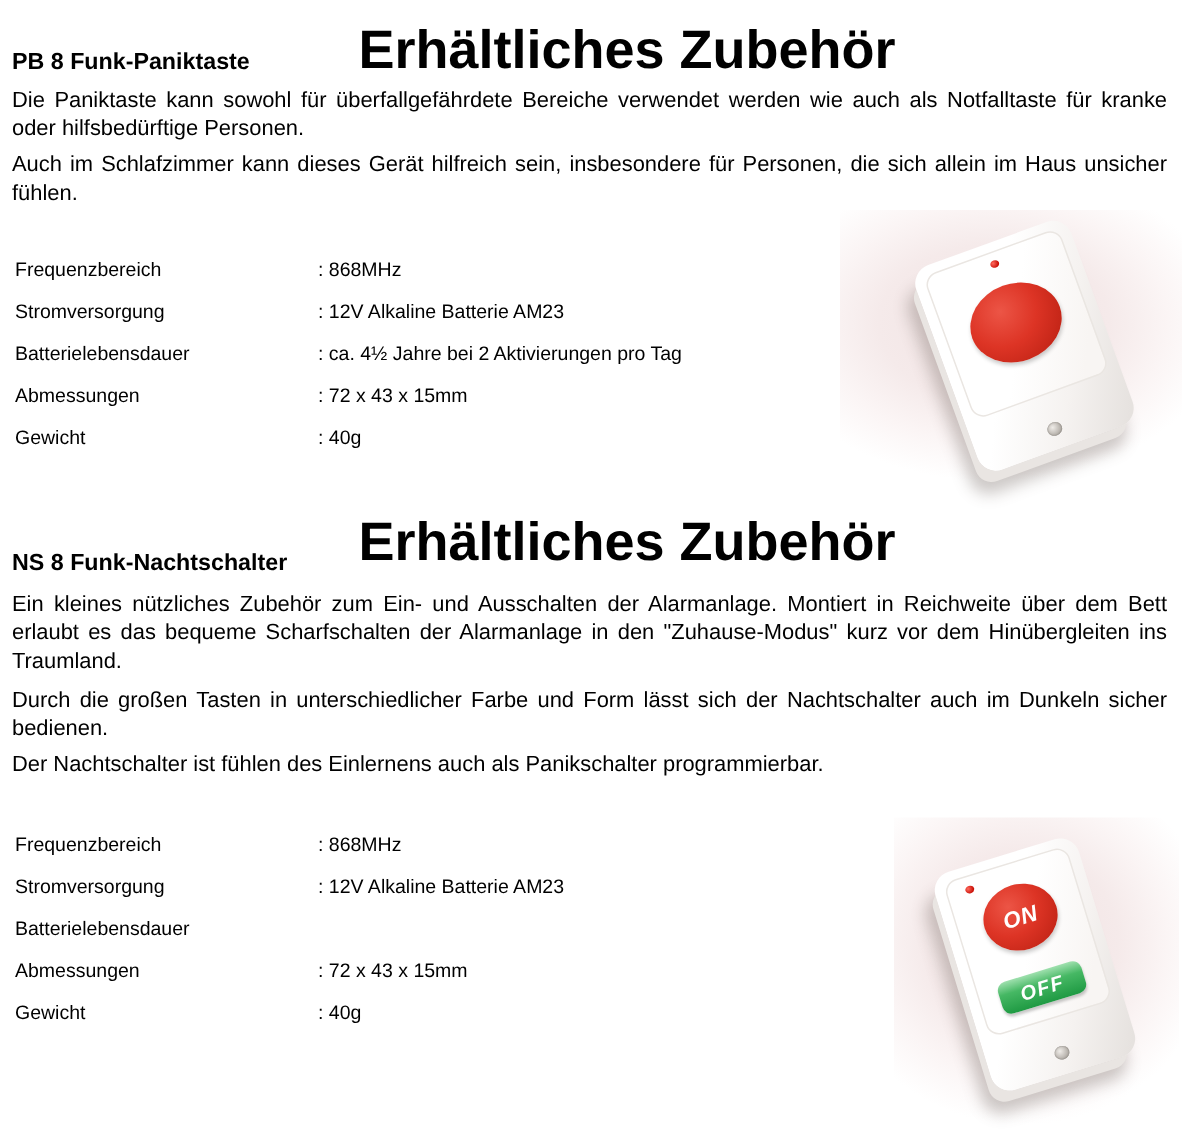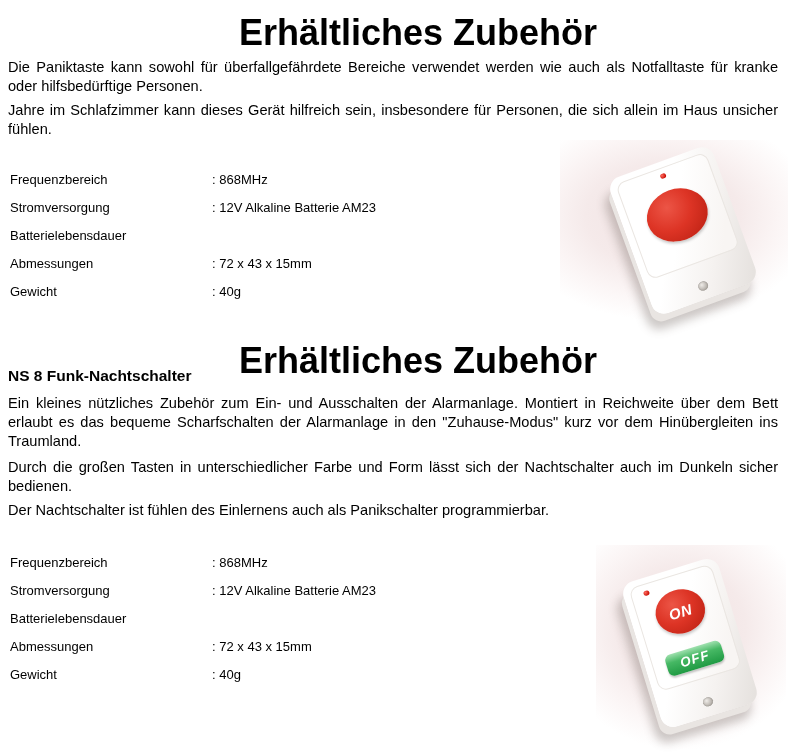--- a/index.html
+++ b/index.html
@@ -73,35 +73,37 @@
        box-shadow:inset 0 0 1px #6e6a64;}
   #dev1 .screw{bottom:9px;}
   #dev2 .screw{bottom:10px;}
 </style>
 </head>
 <body>
 
 <div class="page">
 
   <h1 class="title" id="title1">Erhältliches Zubehör</h1>
+  <h2 class="heading" id="head1">PB 8 Funk-Paniktaste</h2>
 
   <p class="para" id="p10">Die Paniktaste kann sowohl für überfallgefährdete Bereiche verwendet werden wie auch als Notfalltaste für kranke oder hilfsbedürftige Personen.</p>
-  <p class="para" id="p11">Jahre im Schlafzimmer kann dieses Gerät hilfreich sein, insbesondere für Personen, die sich allein im Haus unsicher fühlen.</p>
+  <p class="para" id="p11">Auch im Schlafzimmer kann dieses Gerät hilfreich sein, insbesondere für Personen, die sich allein im Haus unsicher fühlen.</p>
 
   <div class="spec-table" id="table1">
     <div class="spec-row">
       <div class="spec-label">Frequenzbereich</div>
       <div class="spec-value">: 868MHz</div>
     </div>
     <div class="spec-row">
       <div class="spec-label">Stromversorgung</div>
       <div class="spec-value">: 12V Alkaline Batterie AM23</div>
     </div>
     <div class="spec-row">
       <div class="spec-label">Batterielebensdauer</div>
+      <div class="spec-value">: ca. 4½ Jahre bei 2 Aktivierungen pro Tag</div>
     </div>
     <div class="spec-row">
       <div class="spec-label">Abmessungen</div>
       <div class="spec-value">: 72 x 43 x 15mm</div>
     </div>
     <div class="spec-row">
       <div class="spec-label">Gewicht</div>
       <div class="spec-value">: 40g</div>
     </div>
   </div>

